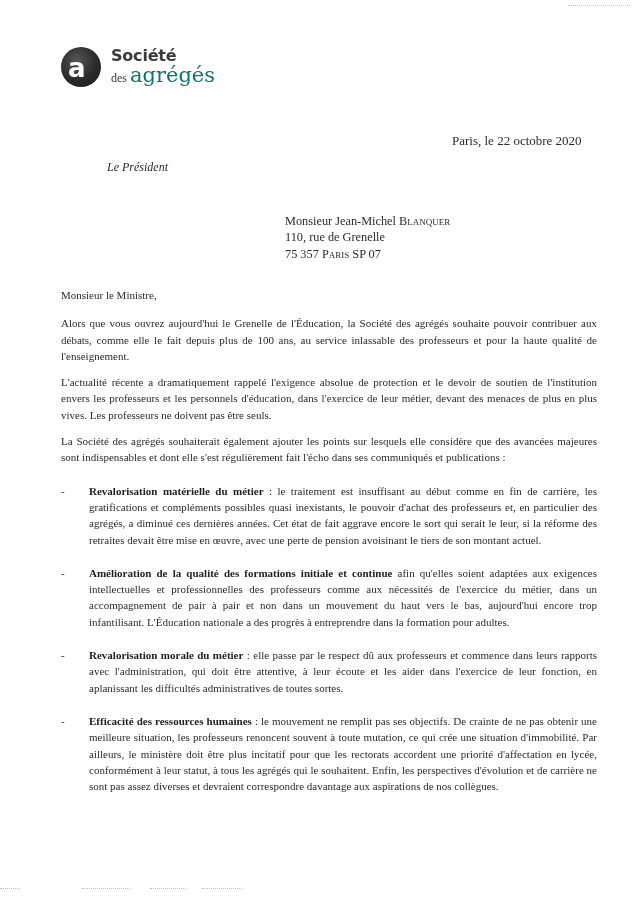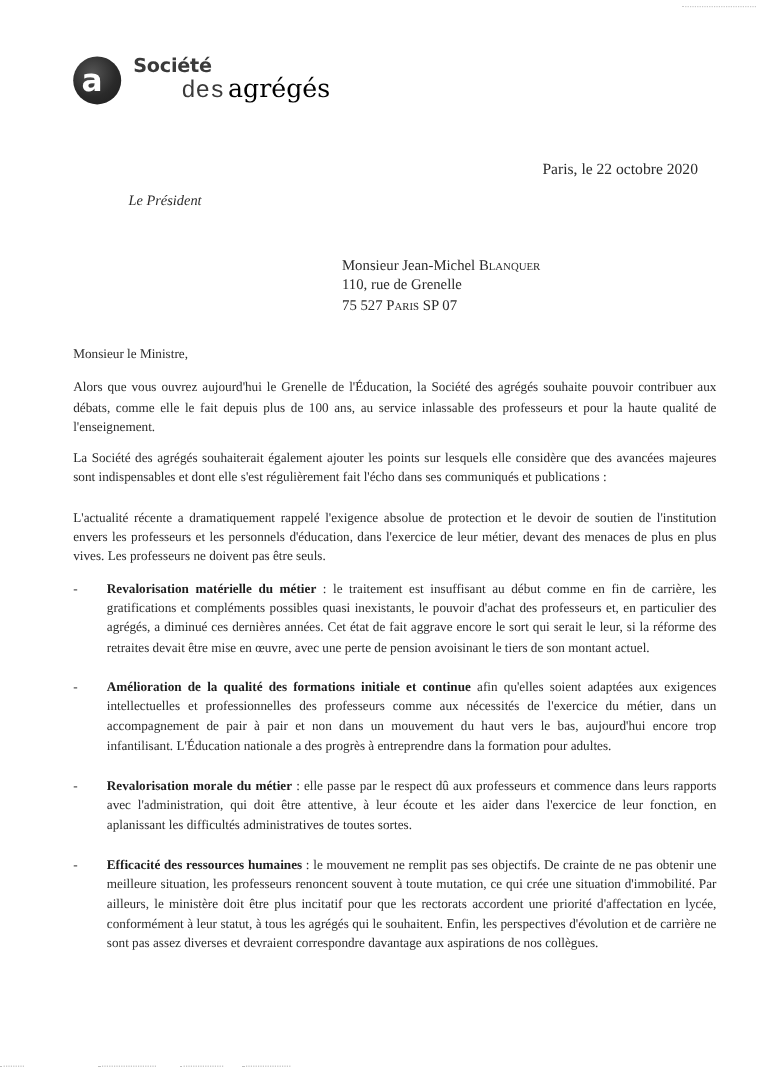--- a/index.html
+++ b/index.html
@@ -18,22 +18,22 @@
     position: relative; overflow: hidden;
   }
   .logo-mark .a-glyph {
     position: absolute; left: 7px; top: 9px; width: 22px; height: 24px;
     color: #ffffff; font-family: "DejaVu Sans", sans-serif; font-weight: bold; font-size: 26px;
     line-height: 24px;
   }
   .logo-text { margin-left: 10px; line-height: 1; }
   .logo-line1 { font-family: "DejaVu Sans", sans-serif; font-size: 16px; color: #3a3a3a; letter-spacing: -0.2px; font-weight: 700; }
   .logo-line2 { margin-top: 1px; white-space: nowrap; }
-  .logo-line2 .des { font-family: Liberation Mono, monospace; font-size: 20px; color: #3a3a3a; margin-left: 40px; }
-  .logo-line2 .agreges { font-family: "DejaVu Serif", serif; font-size: 21px; color: #000000; margin-left: 3px; }
+  .logo-line2 .des { font-family: Liberation Serif, serif; font-size: 12px; color: #3a3a3a; }
+  .logo-line2 .agreges { font-family: "DejaVu Serif", serif; font-size: 21px; color: #0f766e; margin-left: 3px; }
 
   .corner-stamp {
     position: absolute; right: 6px; top: 0px; width: 62px; height: 5px;
     border-bottom: 1px dotted #c8c8c8;
   }
 
   .date { position: absolute; left: 452px; top: 133px; font-size: 13px; }
   .sender { position: absolute; left: 61px; top: 160px; font-size: 12px; font-style: italic; margin-left: 46px; }
 
   .addr { position: absolute; left: 285px; top: 213px; font-size: 12.3px; line-height: 16.3px; }
@@ -69,28 +69,28 @@
       </div>
     </div>
   </div>
 
   <div class="date">Paris, le 22 octobre 2020</div>
   <div class="sender">Le Président</div>
 
   <div class="addr">
     <div><span>Monsieur Jean-Michel </span><span class="smallcaps">Blanquer</span></div>
     <div>110, rue de Grenelle</div>
-    <div><span>75 527 </span><span class="smallcaps">Paris</span><span> SP 07</span></div>
+    <div><span>75 357 </span><span class="smallcaps">Paris</span><span> SP 07</span></div>
   </div>
 
   <div class="body">
     <p class="salut">Monsieur le Ministre,</p>
     <p class="para">Alors que vous ouvrez aujourd'hui le Grenelle de l'Éducation, la Société des agrégés souhaite pouvoir contribuer aux débats, comme elle le fait depuis plus de 100 ans, au service inlassable des professeurs et pour la haute qualité de l'enseignement.</p>
+    <p class="para">L'actualité récente a dramatiquement rappelé l'exigence absolue de protection et le devoir de soutien de l'institution envers les professeurs et les personnels d'éducation, dans l'exercice de leur métier, devant des menaces de plus en plus vives. Les professeurs ne doivent pas être seuls.</p>
     <p class="para" style="margin-bottom:17px;">La Société des agrégés souhaiterait également ajouter les points sur lesquels elle considère que des avancées majeures sont indispensables et dont elle s'est régulièrement fait l'écho dans ses communiqués et publications :</p>
-    <p class="para">L'actualité récente a dramatiquement rappelé l'exigence absolue de protection et le devoir de soutien de l'institution envers les professeurs et les personnels d'éducation, dans l'exercice de leur métier, devant des menaces de plus en plus vives. Les professeurs ne doivent pas être seuls.</p>
 
     <ul class="bullets">
       <li class="bullet">
         <span class="dash">-</span>
         <b>Revalorisation matérielle du métier</b><span> : le traitement est insuffisant au début comme en fin de carrière, les gratifications et compléments possibles quasi inexistants, le pouvoir d'achat des professeurs et, en particulier des agrégés, a diminué ces dernières années. Cet état de fait aggrave encore le sort qui serait le leur, si la réforme des retraites devait être mise en œuvre, avec une perte de pension avoisinant le tiers de son montant actuel.</span>
       </li>
       <li class="bullet">
         <span class="dash">-</span>
         <b>Amélioration de la qualité des formations initiale et continue</b><span> afin qu'elles soient adaptées aux exigences intellectuelles et professionnelles des professeurs comme aux nécessités de l'exercice du métier, dans un accompagnement de pair à pair et non dans un mouvement du haut vers le bas, aujourd'hui encore trop infantilisant. L'Éducation nationale a des progrès à entreprendre dans la formation pour adultes.</span>
       </li>

